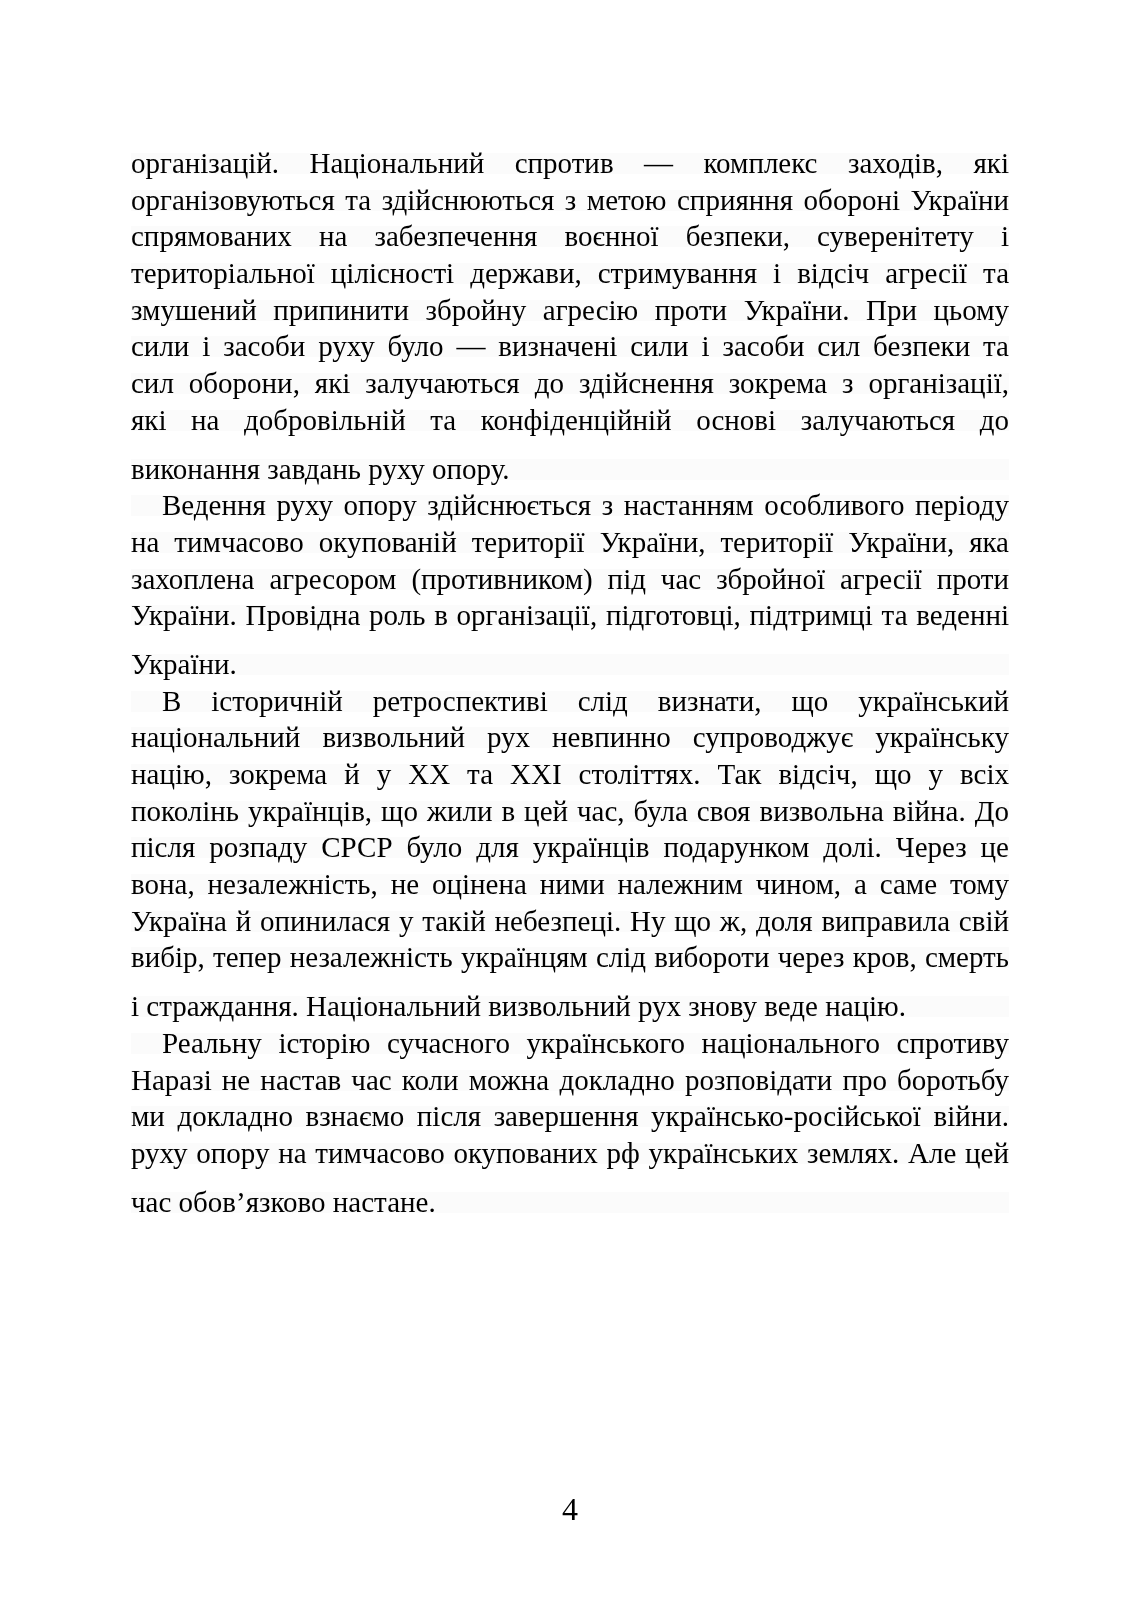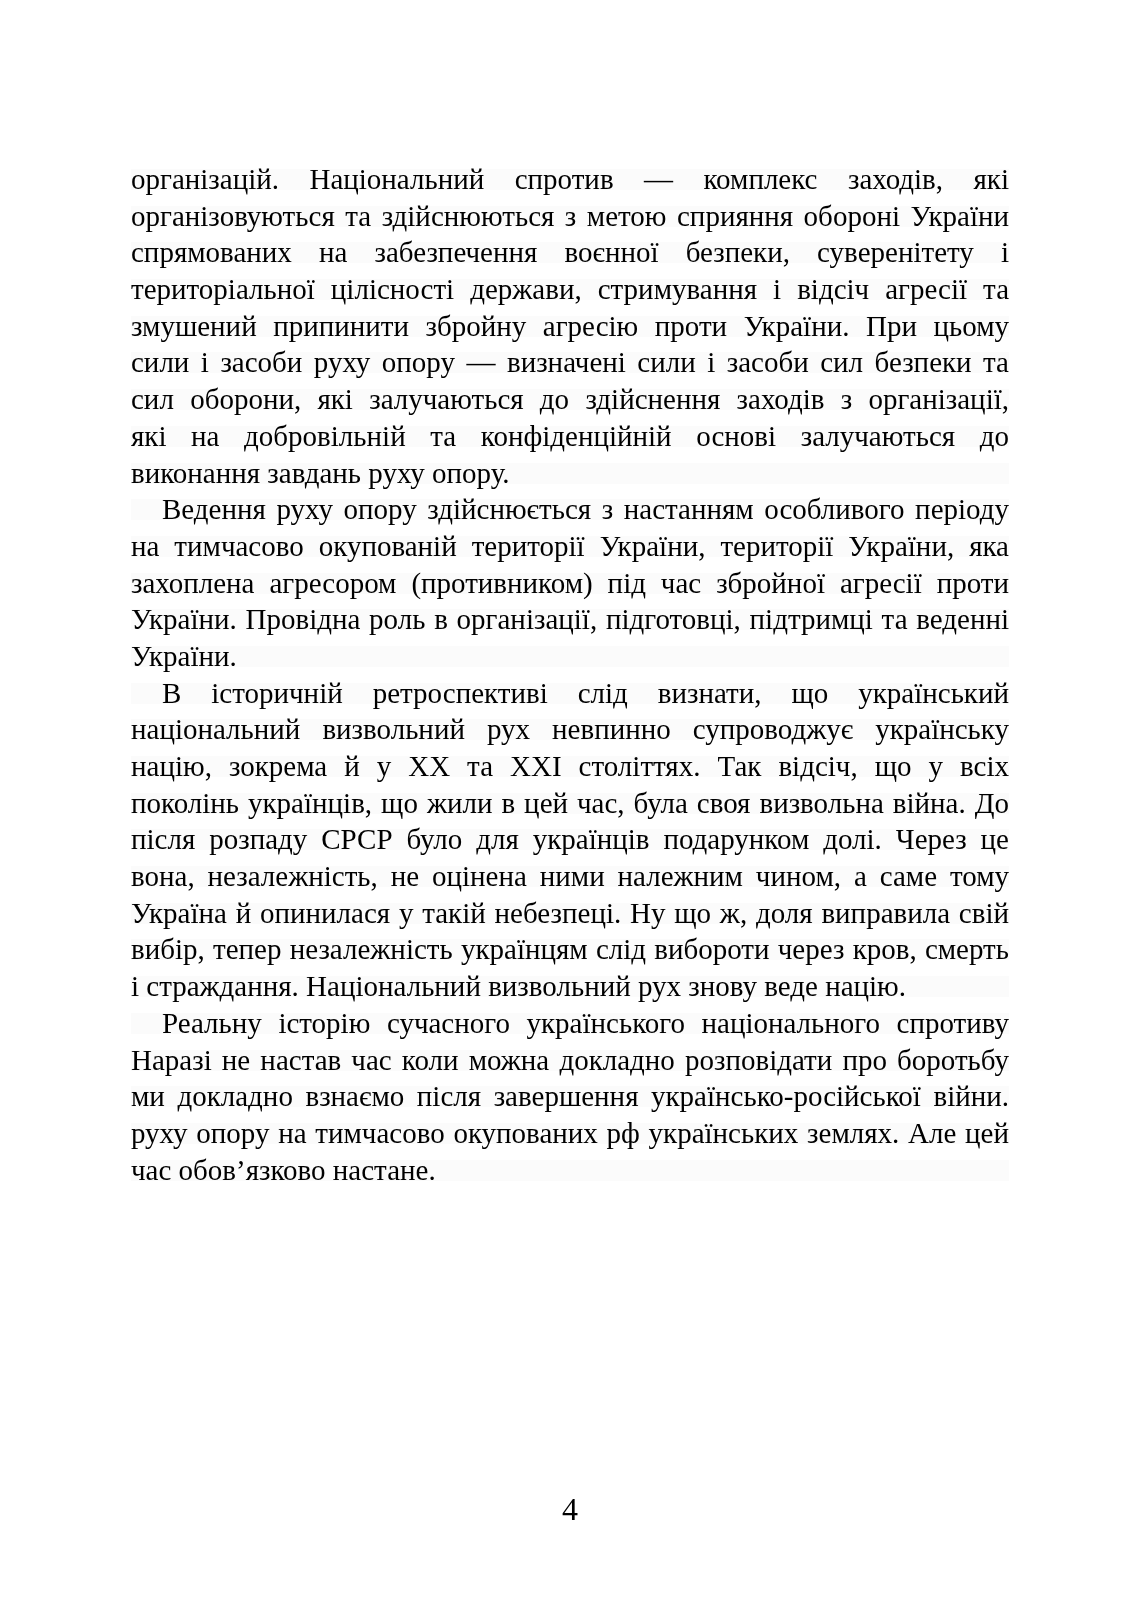--- a/index.html
+++ b/index.html
@@ -14,21 +14,21 @@
     position: relative;
     width: 1142px;
     height: 1615px;
     background: #ffffff;
     font-family: "Liberation Serif", "DejaVu Serif", serif;
     color: #000000;
   }
   .text-block {
     position: absolute;
     left: 131px;
-    top: 161px;
+    top: 145px;
     width: 878px;
     font-size: 29px;
     line-height: 36.7px;
     color: #000000;
   }
   .line {
     text-align: justify;
     text-align-last: justify;
     white-space: normal;
     height: 36.7px;
@@ -37,20 +37,21 @@
     background: linear-gradient(
       to bottom,
       rgba(0,0,0,0) 8px,
       rgba(0,0,0,0.016) 8px,
       rgba(0,0,0,0.016) 29px,
       rgba(0,0,0,0) 29px
     );
   }
   .line.last {
     text-align-last: left;
+    margin-top: 12px;
   }
   .line.indent {
     padding-left: 31px;
   }
   .page-number {
     position: absolute;
     left: 131px;
     top: 1491px;
     width: 878px;
     text-align: center;
@@ -62,22 +63,22 @@
 </head>
 <body>
 
 <div class="page">
   <div class="text-block">
       <div class="line">організацій. Національний спротив — комплекс заходів, які</div>
       <div class="line">організовуються та здійснюються з метою сприяння обороні України</div>
       <div class="line">спрямованих на забезпечення воєнної безпеки, суверенітету і</div>
       <div class="line">територіальної цілісності держави, стримування і відсіч агресії та</div>
       <div class="line">змушений припинити збройну агресію проти України. При цьому</div>
-      <div class="line">сили і засоби руху опору — визначені сили і засоби сил безпеки та</div>
-      <div class="line">сил оборони, які залучаються до здійснення заходів з організації,</div>
+      <div class="line">сили і засоби руху було — визначені сили і засоби сил безпеки та</div>
+      <div class="line">сил оборони, які залучаються до здійснення зокрема з організації,</div>
       <div class="line">які на добровільній та конфіденційній основі залучаються до</div>
       <div class="line last">виконання завдань руху опору.</div>
       <div class="line indent">Ведення руху опору здійснюється з настанням особливого періоду</div>
       <div class="line">на тимчасово окупованій території України, території України, яка</div>
       <div class="line">захоплена агресором (противником) під час збройної агресії проти</div>
       <div class="line">України. Провідна роль в організації, підготовці, підтримці та веденні</div>
       <div class="line last">України.</div>
       <div class="line indent">В історичній ретроспективі слід визнати, що український</div>
       <div class="line">національний визвольний рух невпинно супроводжує українську</div>
       <div class="line">націю, зокрема й у XX та XXI століттях. Так відсіч, що у всіх</div>

